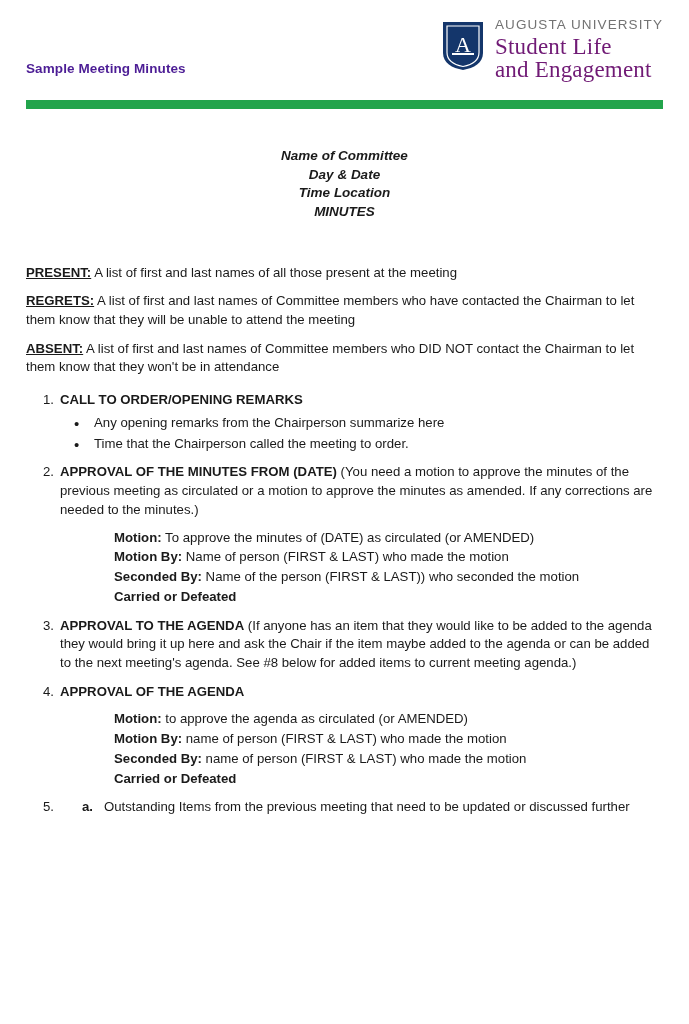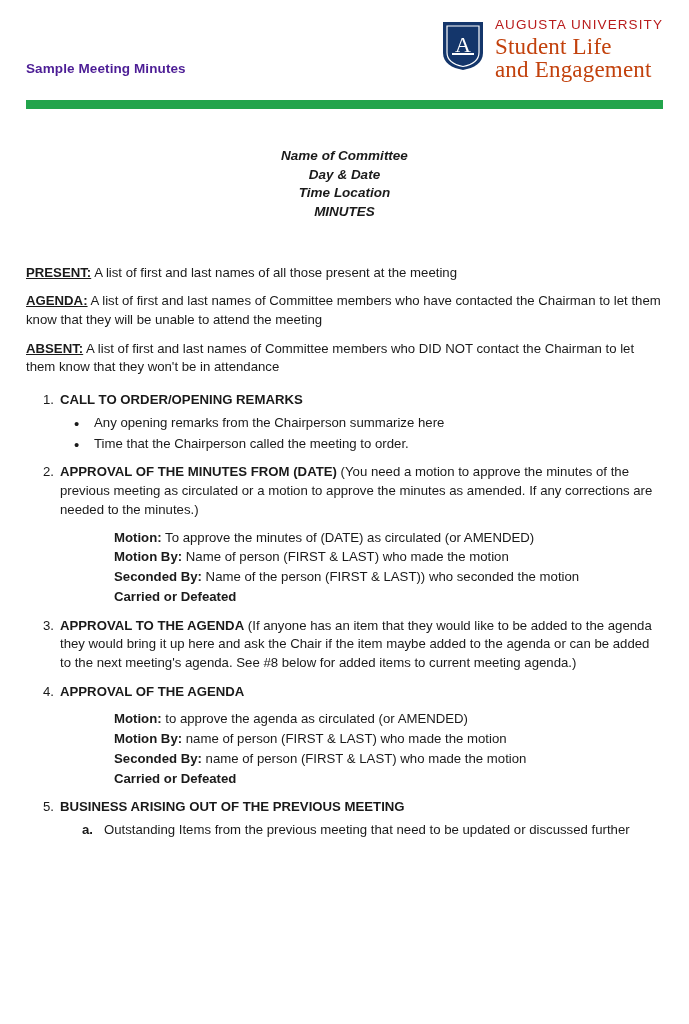--- a/index.html
+++ b/index.html
@@ -51,28 +51,28 @@
     margin-top: 2px;
   }
   .brand-text {
     display: flex;
     flex-direction: column;
     line-height: 1.05;
   }
   .brand-au {
     font-size: 13.5px;
     letter-spacing: 1.1px;
-    color: #b91c1c;
+    color: #737373;
     font-weight: normal;
     margin-bottom: 3px;
   }
   .brand-l1, .brand-l2 {
     font-family: "Liberation Serif", serif;
     font-size: 23px;
-    color: #c2410c;
+    color: #701a75;
     letter-spacing: 0.2px;
   }
   .brand-l2 { margin-top: -1px; }
 
   .greenbar {
     height: 9px;
     background: #22a44b;
     margin-top: 18px;
   }
 
@@ -195,21 +195,21 @@
     <div>Time Location</div>
     <div>MINUTES</div>
   </div>
 
   <div class="body">
 
     <p class="para">
       <b>PRESENT:</b><span> A list of first and last names of all those present at the meeting</span>
     </p>
     <p class="para">
-      <b>AGENDA:</b><span> A list of first and last names of Committee members who have contacted the Chairman to let them know that they will be unable to attend the meeting</span>
+      <b>REGRETS:</b><span> A list of first and last names of Committee members who have contacted the Chairman to let them know that they will be unable to attend the meeting</span>
     </p>
     <p class="para">
       <b>ABSENT:</b><span> A list of first and last names of Committee members who DID NOT contact the Chairman to let them know that they won't be in attendance</span>
     </p>
 
     <ol class="main">
 
       <li>
         <span class="num">1.</span>
         <span class="item-head">CALL TO ORDER/OPENING REMARKS</span><span class="item-rest"></span>
@@ -241,21 +241,21 @@
         <div class="motion-block">
           <div><b>Motion:</b><span> to approve the agenda as circulated (or AMENDED)</span></div>
           <div><b>Motion By:</b><span> name of person (FIRST &amp; LAST) who made the motion</span></div>
           <div><b>Seconded By:</b><span> name of person (FIRST &amp; LAST) who made the motion</span></div>
           <div><b>Carried or Defeated</b></div>
         </div>
       </li>
 
       <li>
         <span class="num">5.</span>
-        <span class="item-head">BUSINESS ARISING OUT OF THE PREVIOUS MEETING</span><span class="item-rest"></span>
+        <span class="item-rest"></span>
         <ol class="alpha">
           <li>
             <span class="alpha-num">a.</span>
             <span>Outstanding Items from the previous meeting that need to be updated or discussed further</span>
           </li>
         </ol>
       </li>
 
     </ol>
   </div>

